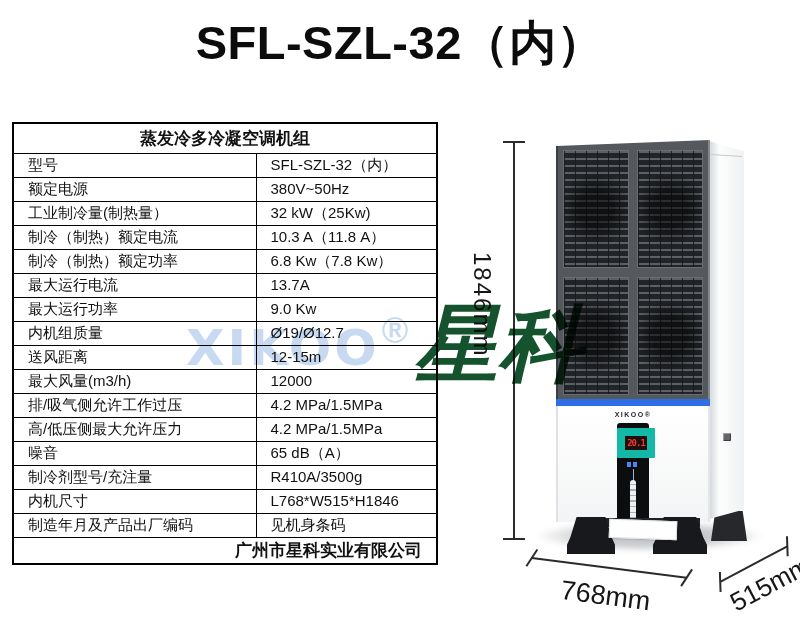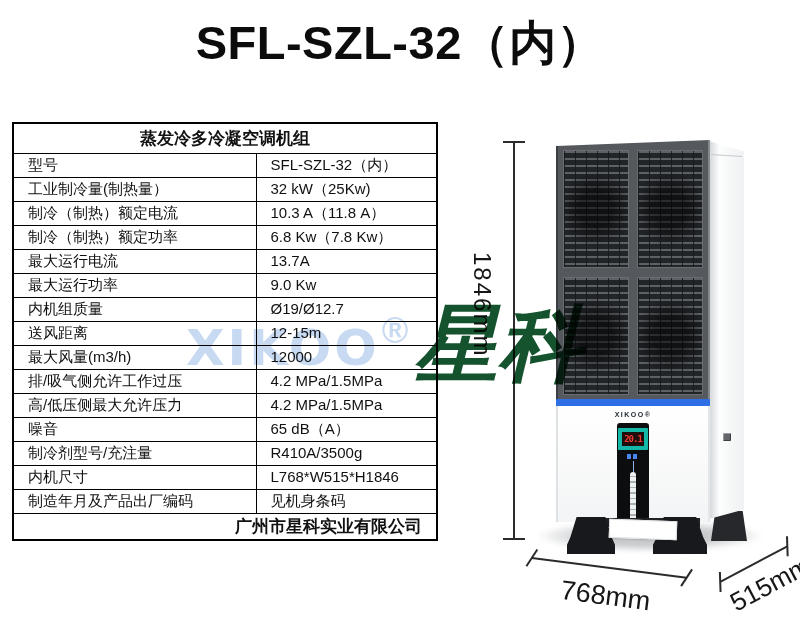--- a/index.html
+++ b/index.html
@@ -68,21 +68,21 @@
   .body-white{
     position:absolute;left:0;top:266px;width:100%;height:116px;
     background:linear-gradient(180deg,#ffffff,#f3f4f5);
     box-shadow:inset 2px 0 0 #dfe2e4, inset -2px 0 0 #e4e7e9;
   }
   .brand{margin-top:5px;text-align:center;font-size:7px;font-weight:bold;letter-spacing:1.5px;color:#232833;}
   .control-strip{
     position:absolute;left:61px;top:17px;width:32px;height:99px;background:#0b0d0f;border-radius:3px 3px 0 0;
   }
   .display{
-    margin:5px auto 0;width:22px;height:14px;background:#200d0d;border:4px solid #14b8a6;border-radius:1px;
+    margin:5px auto 0;width:22px;height:14px;background:#200d0d;border:8px solid #14b8a6;border-radius:1px;
     color:#ef3b2d;font-family:"DejaVu Sans Mono",monospace;font-weight:bold;font-size:9px;
     text-align:center;line-height:14px;letter-spacing:-1px;
   }
   .mini-icon{margin:4px auto 0;width:12px;height:5px;
     background:linear-gradient(90deg,#4a86f0 0 4px,transparent 4px 6px,#4a86f0 6px 10px,transparent 10px);}
   .gauge-line{width:1px;height:11px;background:#8fb4ea;margin:2px auto 0;}
   .gauge{width:6px;height:50px;margin:0 auto;background:#eef1f2;border-radius:3px;
     background-image:repeating-linear-gradient(180deg,transparent 0 4px,#a8b0b5 4px 5.5px);}
   .foot-l{left:567px;top:517px;width:48px;height:37px;z-index:5;
     clip-path:polygon(20% 0,80% 0,93% 55%,100% 75%,100% 100%,0 100%,0 75%,7% 55%);}
@@ -136,20 +136,24 @@
         <th colspan="2">蒸发冷多冷凝空调机组</th>
       </tr>
     </thead>
     <tbody>
 
     <tr>
         <td class="label-cell">型号</td>
         <td class="value-cell">SFL-SZL-32（内）</td>
       </tr>
         <tr>
+        <td class="label-cell">额定电源</td>
+        <td class="value-cell">380V~50Hz</td>
+      </tr>
+        <tr>
         <td class="label-cell">工业制冷量(制热量）</td>
         <td class="value-cell">32 kW（25Kw)</td>
       </tr>
         <tr>
         <td class="label-cell">制冷（制热）额定电流</td>
         <td class="value-cell">10.3 A（11.8 A）</td>
       </tr>
         <tr>
         <td class="label-cell">制冷（制热）额定功率</td>
         <td class="value-cell">6.8 Kw（7.8 Kw）</td>

